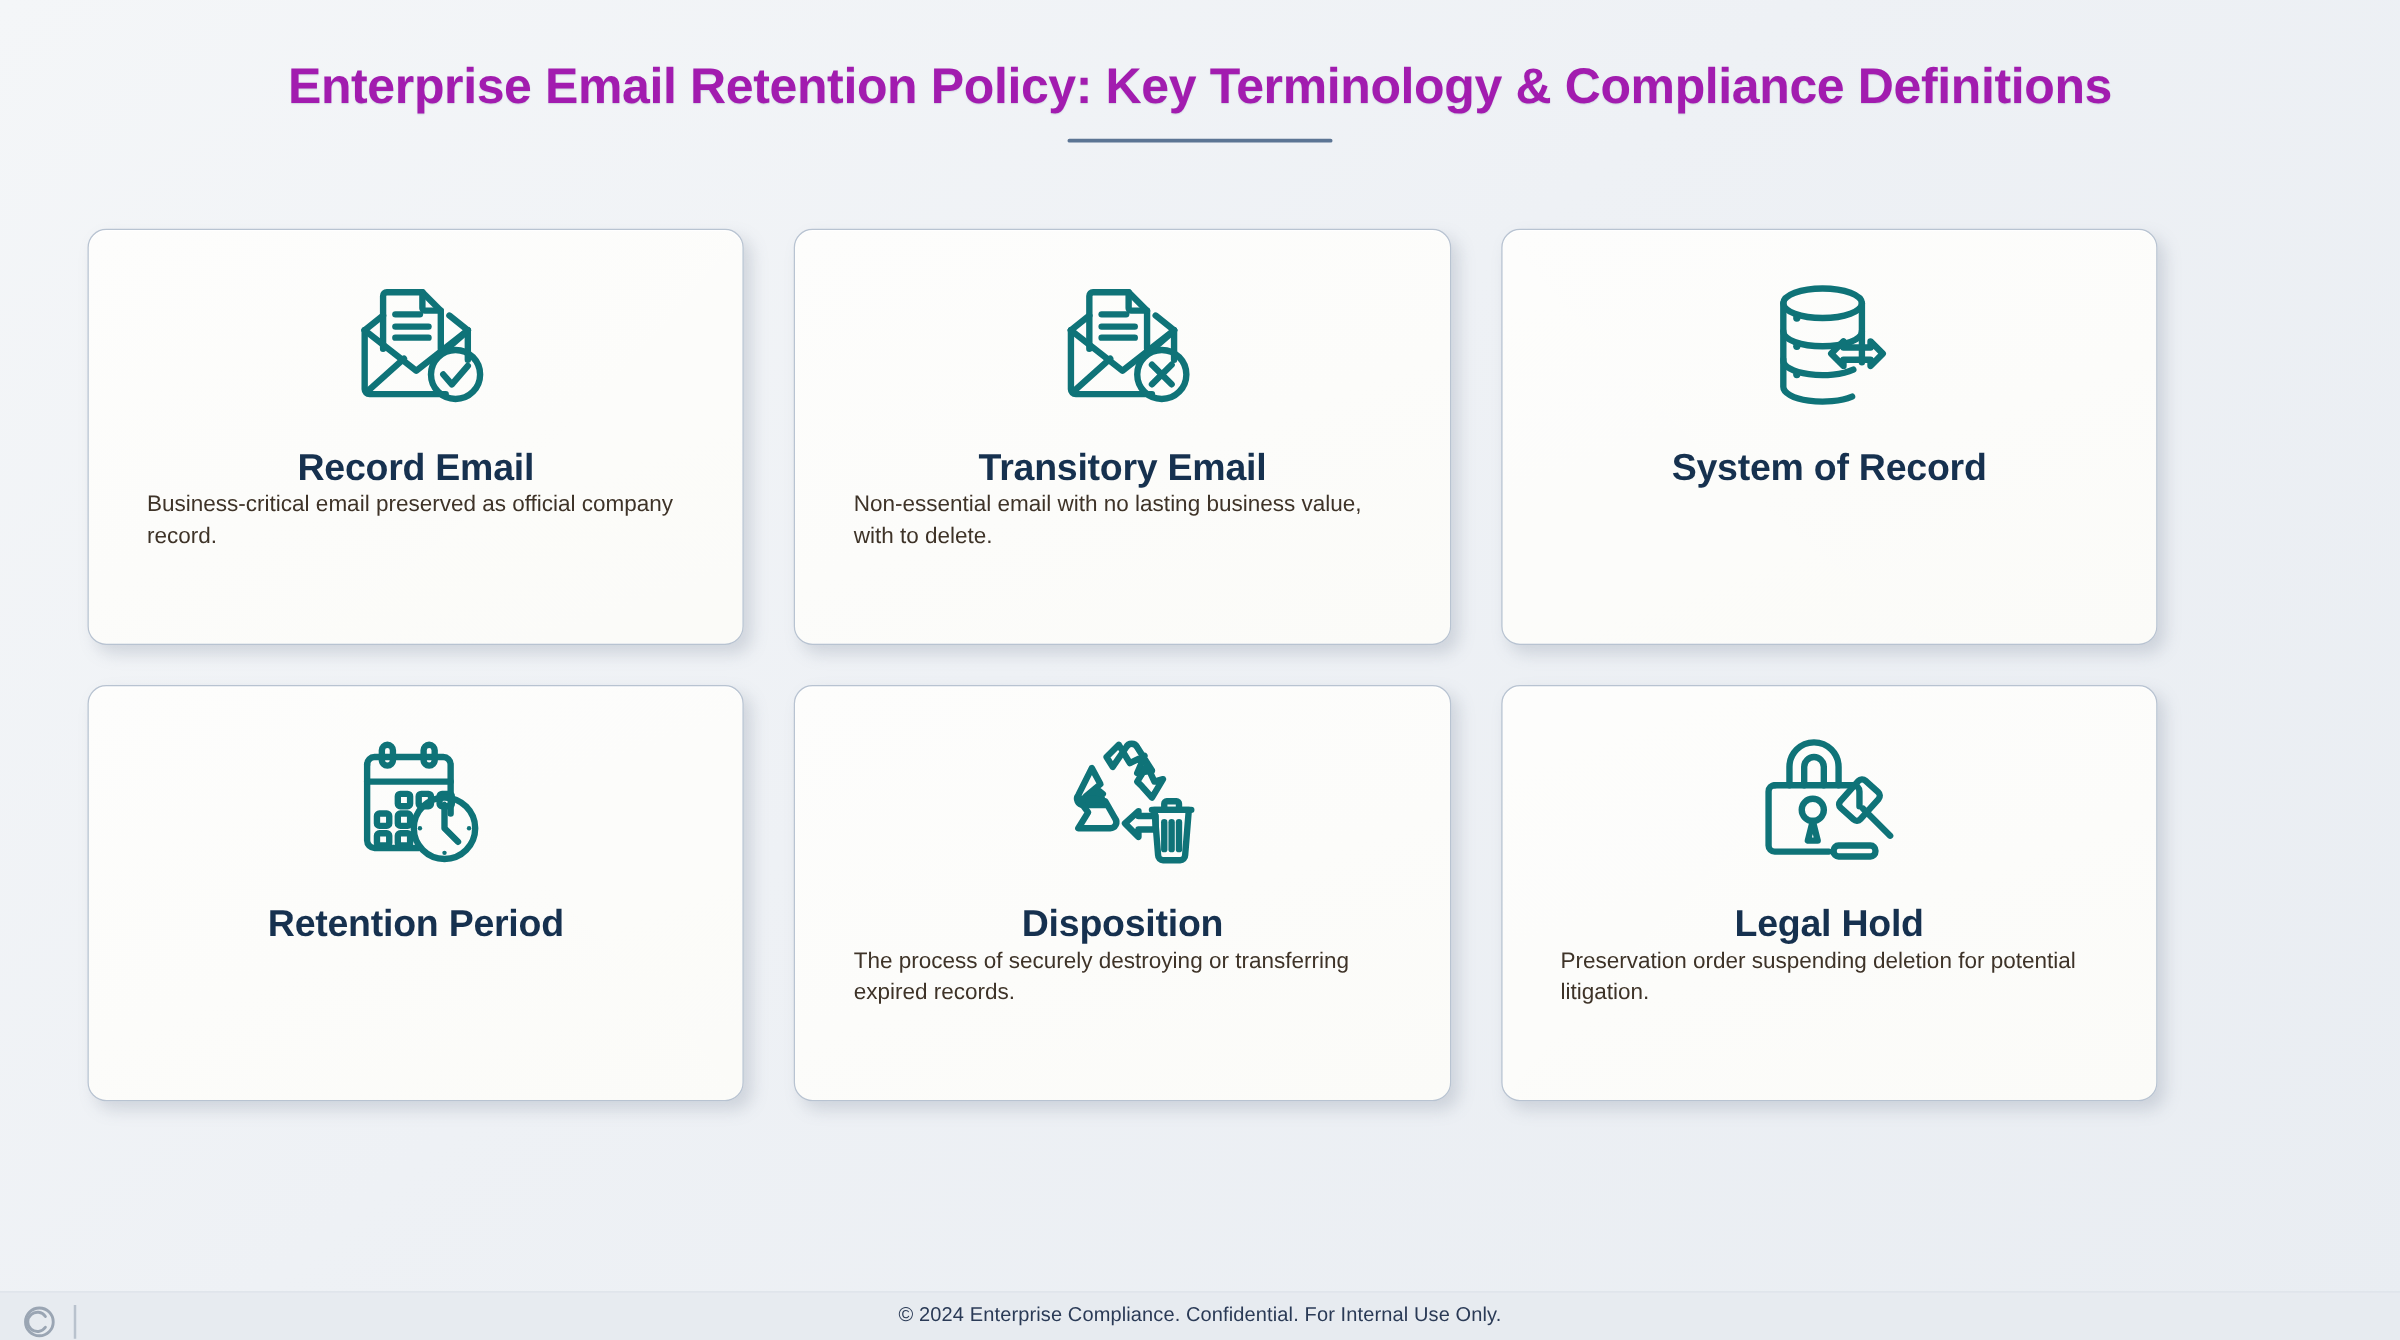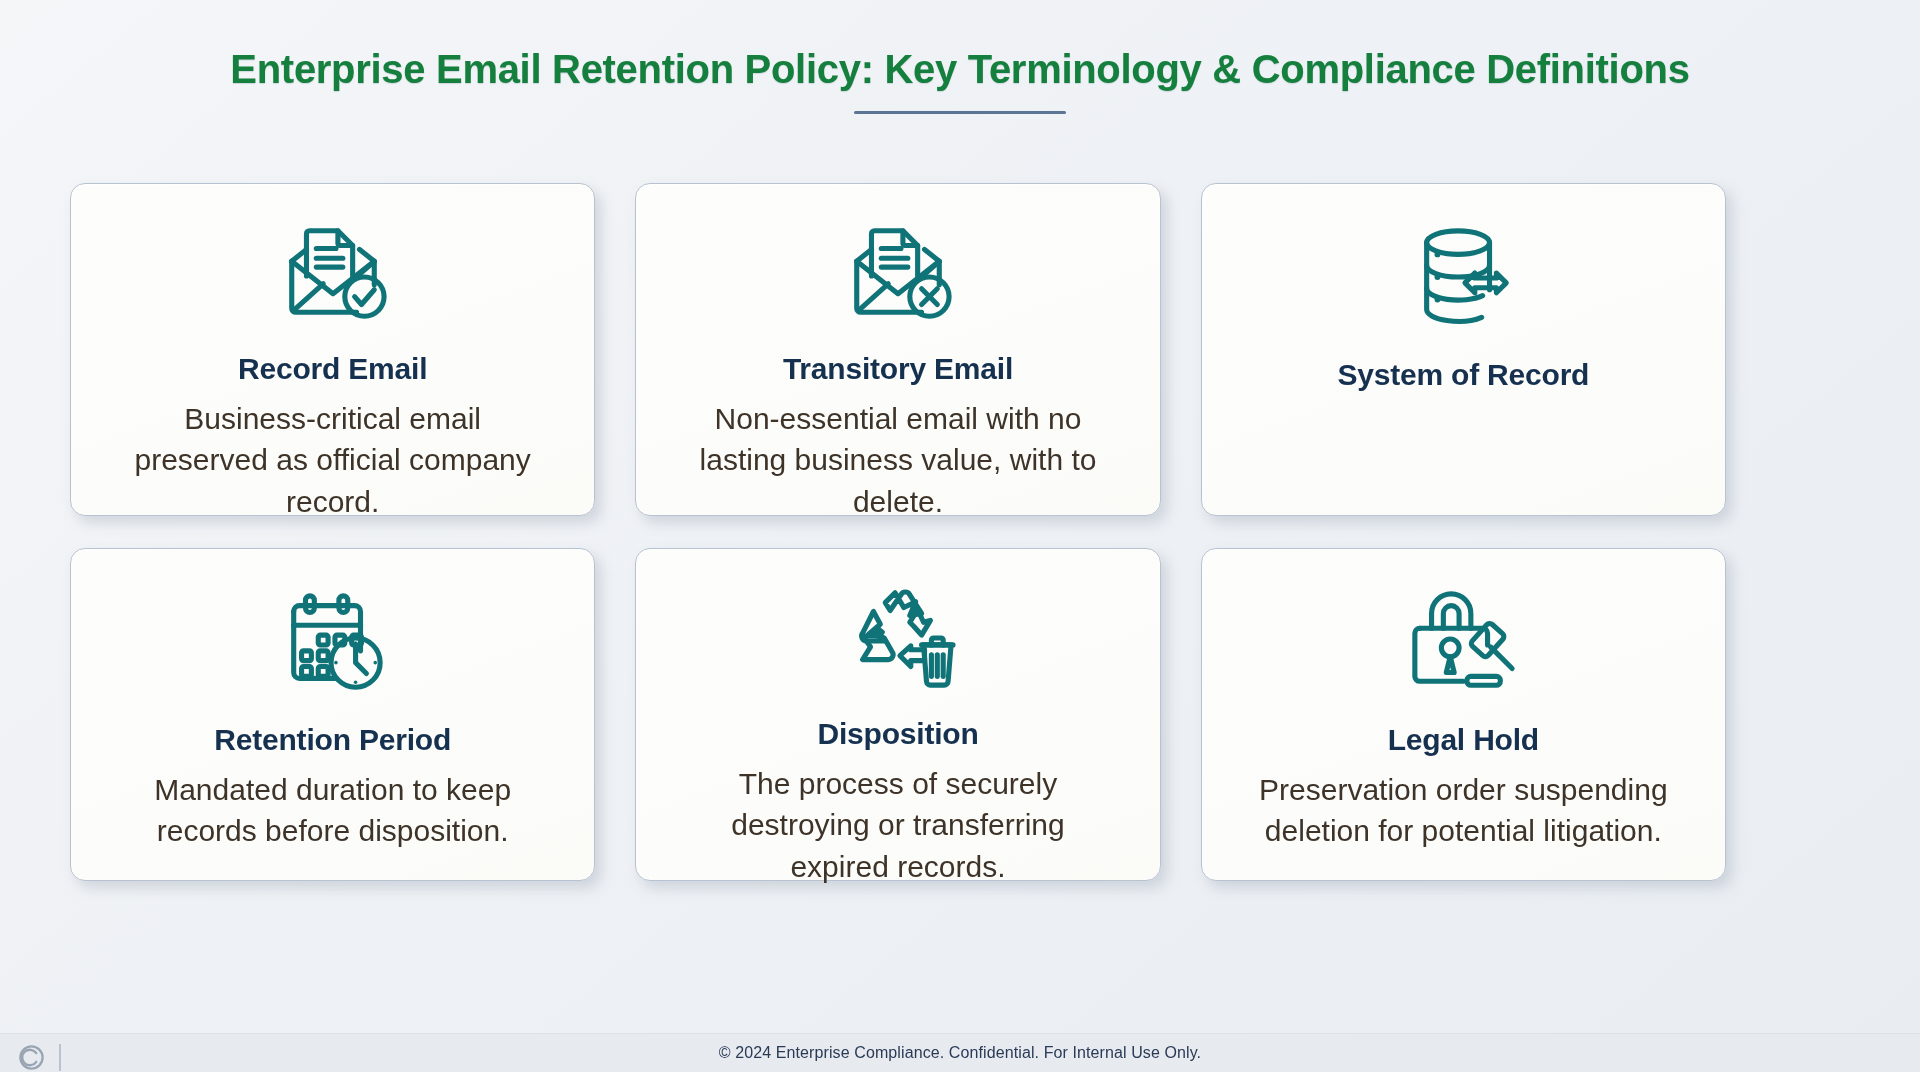--- a/index.html
+++ b/index.html
@@ -19,21 +19,21 @@
   
   .title-block {
     padding-top: 46px;
     text-align: center;
   }
 
   .page-title {
     font-size: 40px;
     font-weight: bold;
     letter-spacing: -0.3px;
-    color: #15803d;
+    color: #a21caf;
     line-height: 1.15;
     text-shadow: 0 1px 1px rgba(180,190,205,0.55);
   }
 
   .title-accent {
     width: 212px;
     height: 3px;
     margin: 19px auto 0;
     background: #5c7594;
     border-radius: 2px;
@@ -95,24 +95,22 @@
     margin-top: 22px;
     font-size: 30px;
     font-weight: bold;
     color: #16314f;
     letter-spacing: -0.2px;
     text-align: center;
     line-height: 1.1;
   }
 
   .card-desc {
-    margin-top: 13px;
-    font-size: 30px;
+    font-size: 18px;
     color: #3e3328;
-    text-align: center;
     line-height: 1.38;
     max-width: 430px;
   }
 
   
   .footer {
     position: absolute;
     left: 0;
     bottom: 0;
     width: 1920px;
@@ -244,21 +242,20 @@
 
         <circle class="icon-stroke" cx="83" cy="78" r="25"></circle>
         <path class="icon-stroke" d="M83 60 v18 l11 11"></path>
         <circle class="icon-fill" cx="83" cy="58" r="1.8"></circle>
         <circle class="icon-fill" cx="103" cy="78" r="1.8"></circle>
         <circle class="icon-fill" cx="83" cy="98" r="1.8"></circle>
         <circle class="icon-fill" cx="63" cy="78" r="1.8"></circle>
       </svg>
     </div>
     <div class="card-title">Retention Period</div>
-    <div class="card-desc">Mandated duration to keep records before disposition.</div>
   </div>
 
   <div class="card">
     <div class="card-icon">
       <svg viewBox="0 0 120 114" aria-hidden="true">
 
         <path class="icon-stroke" d="M47 20 L57 10 L66 25 L78 19 L72 33 L84 31 L72 12 a5 5 0 0 0 -9 0 L52 28 Z"></path>
 
         <path class="icon-stroke" d="M38 36 L24 38 L36 28 L29 15 L18 37 a5 5 0 0 0 4 8 L40 45 L33 32 Z" transform="translate(6,14)"></path>
 

